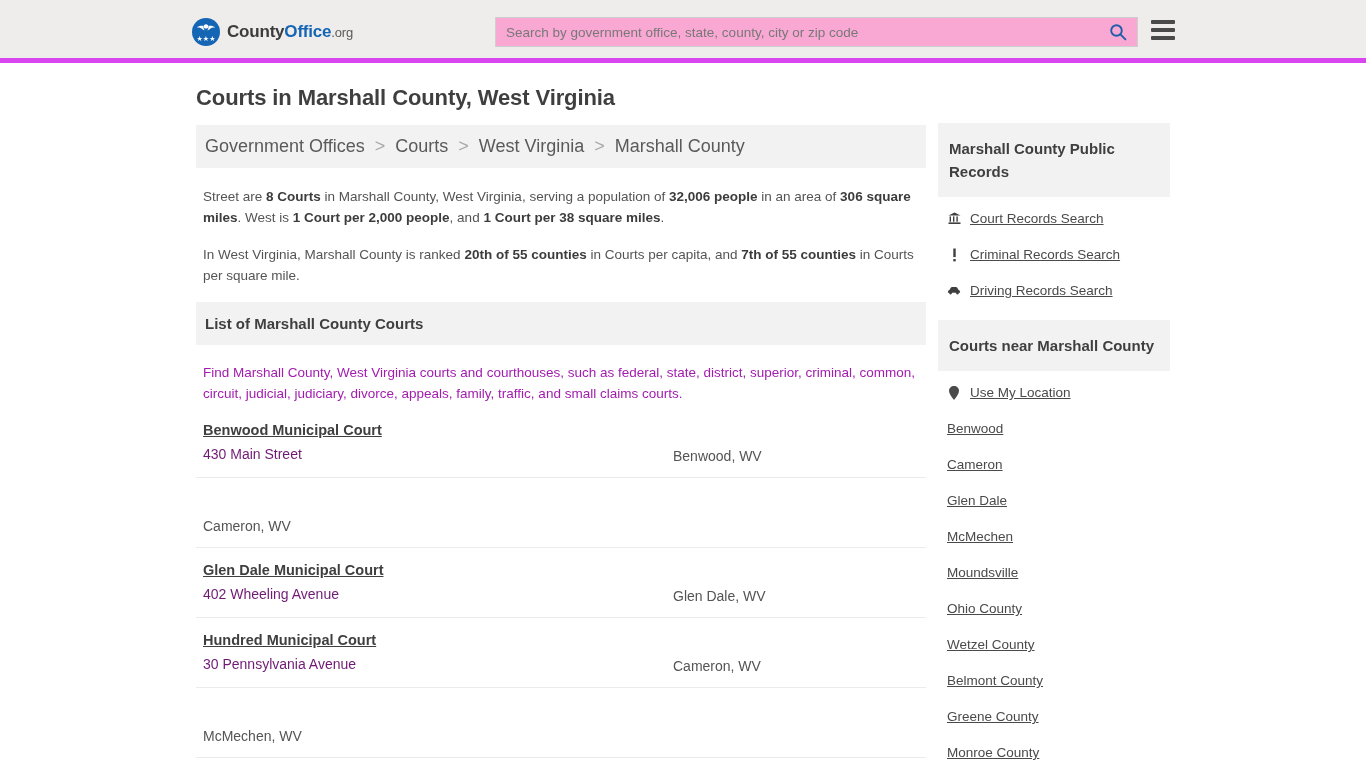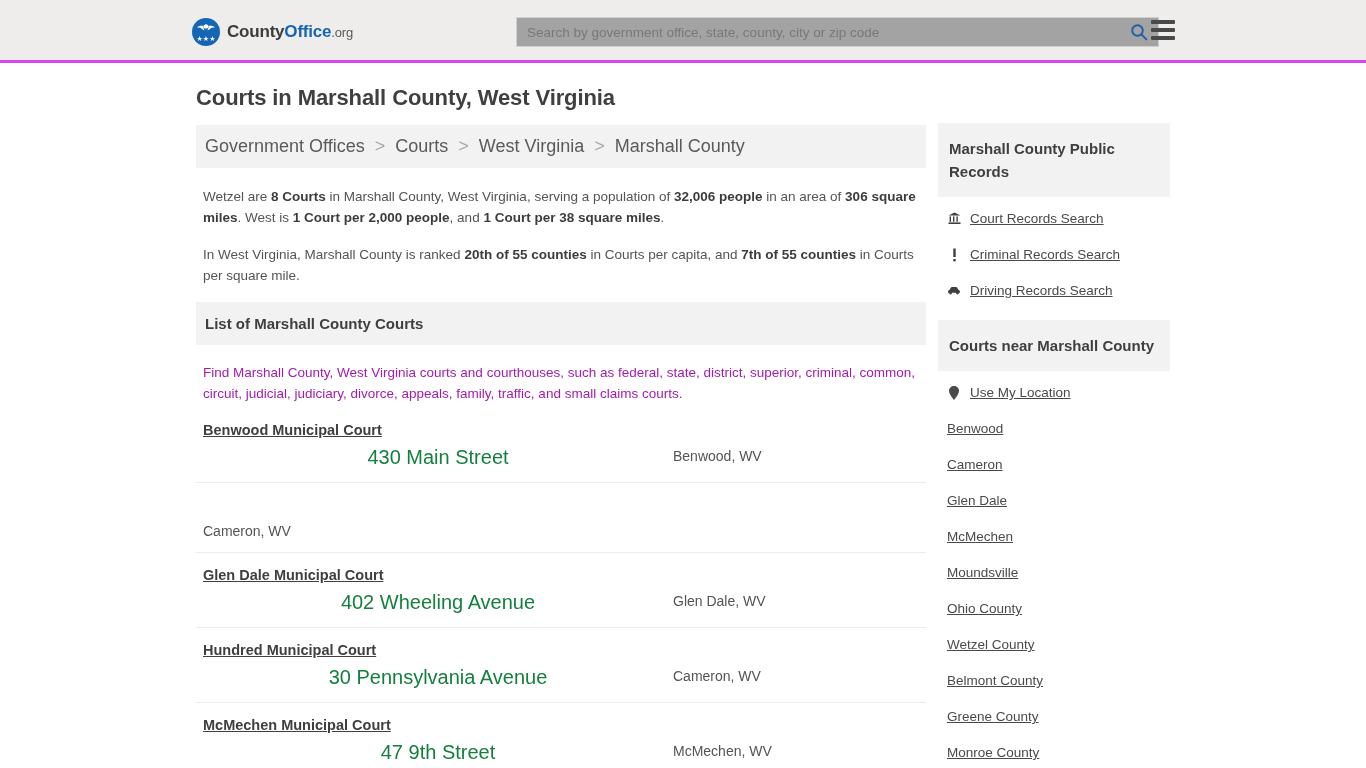--- a/index.html
+++ b/index.html
@@ -13,21 +13,21 @@
     background: #ffffff;
     font-family: "Liberation Sans", sans-serif;
     color: #4a4a4a;
     -webkit-font-smoothing: antialiased;
   }
 
   
   .site-header {
     height: 63px;
     background: #eeedec;
-    border-bottom: 3px solid #d946ef;
+    border-bottom: 5px solid #d946ef;
     position: relative;
     box-sizing: border-box;
   }
   .logo {
     position: absolute;
     left: 192px;
     top: 18px;
     display: flex;
     align-items: center;
     gap: 7px;
@@ -66,25 +66,25 @@
     color: #3c3c3c;
     letter-spacing: -0.2px;
     white-space: nowrap;
   }
   .logo-text .b { color: #1565b5; font-weight: bold; }
   .logo-text .o { color: #3c3c3c; font-weight: bold; }
   .logo-text .tld { color: #5a5a5a; font-size: 13px; }
 
   .search-wrap {
     position: absolute;
-    left: 516px;
+    left: 495px;
     top: 17px;
     width: 643px;
     height: 30px;
-    background: #a3a3a3;
+    background: #f9a8d4;
     border: 1px solid #cfcfcf;
     box-sizing: border-box;
     display: flex;
     align-items: center;
   }
   .search-input {
     flex: 1;
     border: none;
     outline: none;
     background: transparent;
@@ -208,23 +208,22 @@
   .court-name {
     font-size: 14.5px;
     font-weight: bold;
     color: #3f3f3f;
     text-decoration: underline;
     display: inline-block;
     margin-bottom: 8px;
     cursor: pointer;
   }
   .court-addr {
-    font-size: 20px;
-    color: #15803d;
-    text-align: center;
+    font-size: 14px;
+    color: #701a75;
   }
   .court-city {
     font-size: 14px;
     color: #545454;
     padding-top: 27px;
   }
 
   
   .panel { margin-bottom: 22px; }
   .panel-head {
@@ -302,21 +301,21 @@
       <a href="#">Government Offices</a>
       <span class="sep">&gt;</span>
       <a href="#">Courts</a>
       <span class="sep">&gt;</span>
       <a href="#">West Virginia</a>
       <span class="sep">&gt;</span>
       <a href="#">Marshall County</a>
     </div>
 
     <div class="intro">
-      <p><span>Wetzel are </span><b>8 Courts</b><span> in Marshall County, West Virginia, serving a population of </span><b>32,006 people</b><span> in an area of </span><b>306 square miles</b><span>. West is </span><b>1 Court per 2,000 people</b><span>, and </span><b>1 Court per 38 square miles</b><span>.</span></p>
+      <p><span>Street are </span><b>8 Courts</b><span> in Marshall County, West Virginia, serving a population of </span><b>32,006 people</b><span> in an area of </span><b>306 square miles</b><span>. West is </span><b>1 Court per 2,000 people</b><span>, and </span><b>1 Court per 38 square miles</b><span>.</span></p>
       <p><span>In West Virginia, Marshall County is ranked </span><b>20th of 55 counties</b><span> in Courts per capita, and </span><b>7th of 55 counties</b><span> in Courts per square mile.</span></p>
     </div>
 
     <div class="section-head">List of Marshall County Courts</div>
 
     <div class="list-desc">Find Marshall County, West Virginia courts and courthouses, such as federal, state, district, superior, criminal, common, circuit, judicial, judiciary, divorce, appeals, family, traffic, and small claims courts.</div>
 
     <div class="court-list">
 
       <div class="court-row">
@@ -341,24 +340,20 @@
 
       <div class="court-row">
         <div class="court-main">
           <a class="court-name" href="#">Hundred Municipal Court</a>
           <div class="court-addr">30 Pennsylvania Avenue</div>
         </div>
         <div class="court-city">Cameron, WV</div>
       </div>
 
       <div class="court-row">
-        <div class="court-main">
-          <a class="court-name" href="#">McMechen Municipal Court</a>
-          <div class="court-addr">47 9th Street</div>
-        </div>
         <div class="court-city">McMechen, WV</div>
       </div>
 
       <div class="court-row">
         <div class="court-main">
           <a class="court-name" href="#">Moundsville Circuit Court</a>
           
         </div>
         <div class="court-city">Moundsville, WV</div>
       </div>

